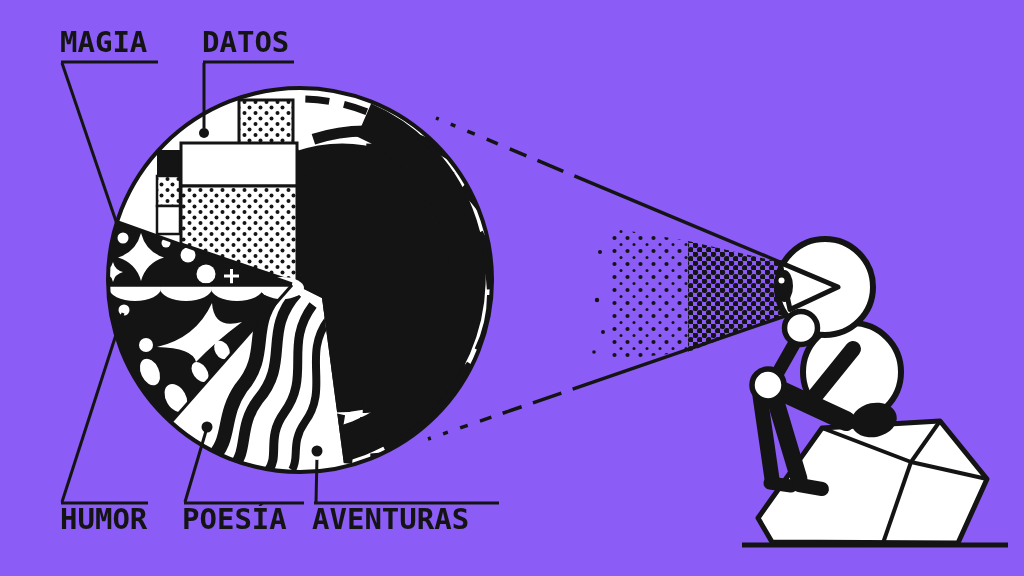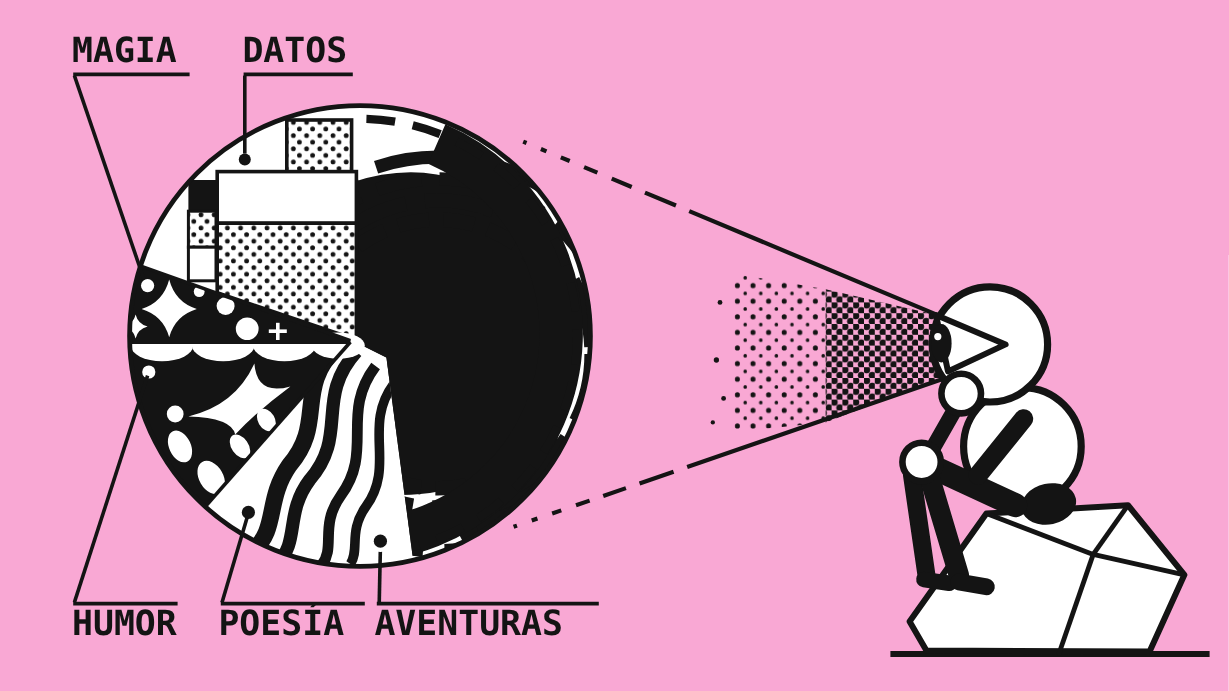--- a/index.html
+++ b/index.html
@@ -1,17 +1,17 @@
 <!DOCTYPE html>
 <html><head>
 <meta charset="utf-8">
 <style>
   html,body{margin:0;padding:0;background:#ffffff;}
   .stage{
-    position:relative;width:1024px;height:576px;background:#f9a8d4;overflow:hidden;
+    position:relative;width:1024px;height:576px;background:#8b5cf6;overflow:hidden;
     font-family:"DejaVu Sans Mono", monospace;
   }
   svg text{
     font-family:"DejaVu Sans Mono", monospace;
     font-weight:bold;
     font-size:29px;
     fill:#141414;
     letter-spacing:0px;
   }
 </style>

